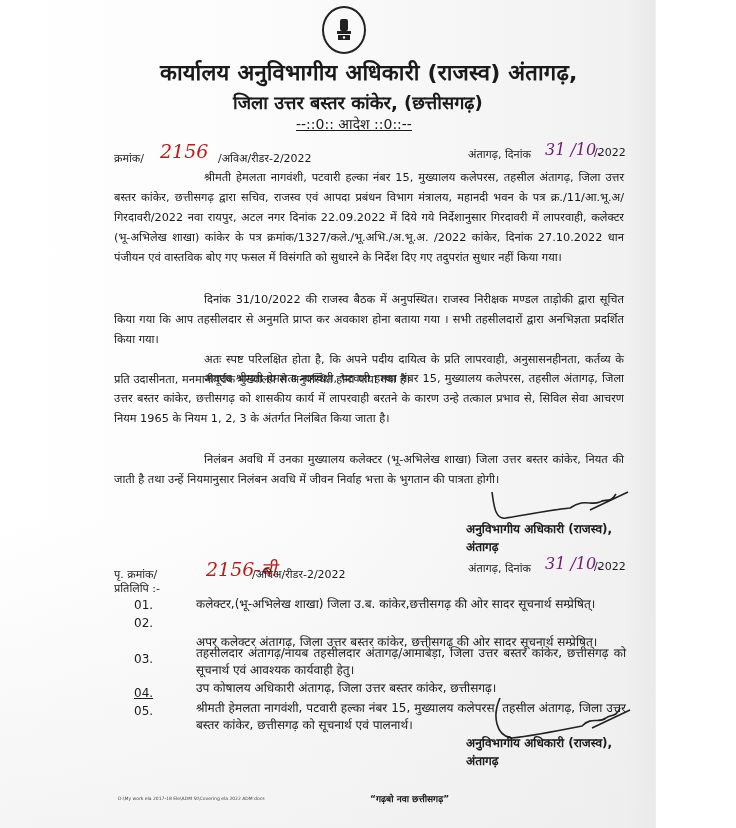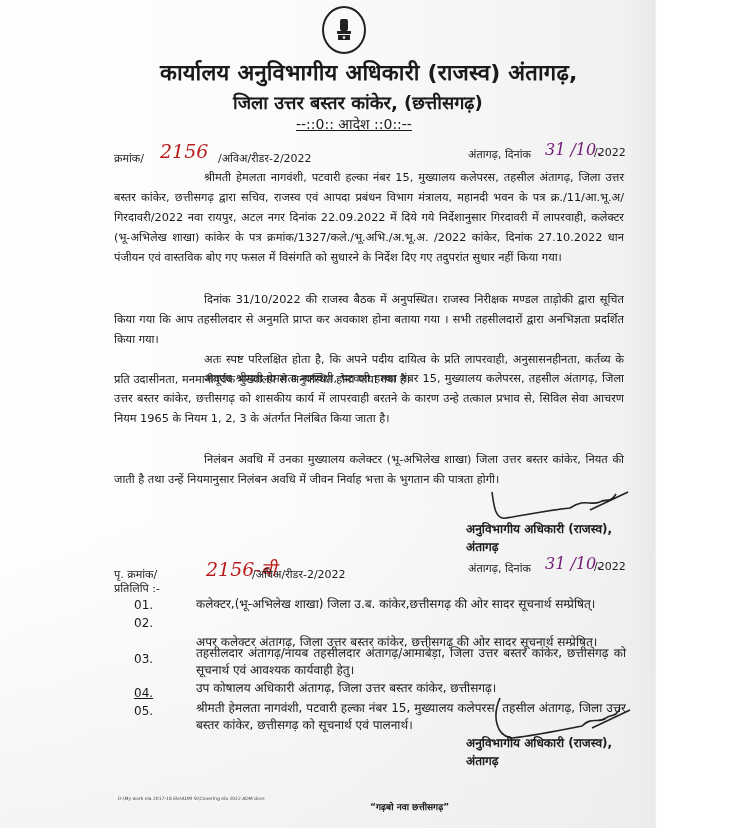--- a/index.html
+++ b/index.html
@@ -30,21 +30,21 @@
     .small { font-size: 11px; }
     .hand { font-family: "DejaVu Serif", serif; font-style: italic; font-size: 19px; color: #b91c1c; }
     .hand-small { font-family: "DejaVu Serif", serif; font-style: italic; font-size: 16px; color: #701a75; }
     .para { position: absolute; left: 114px; width: 510px; font-size: 11.3px; line-height: 20px; text-align: justify; }
     .indent { text-indent: 90px; }
     .list-num { position: absolute; left: 118px; font-size: 12px; margin-left: 16px; }
     .list-txt { position: absolute; left: 196px; width: 430px; font-size: 12px; line-height: 17px; text-align: justify; }
     .sig-block { position: absolute; text-align: left; font-size: 12px; font-weight: bold; line-height: 18px; }
     .signature { position: absolute; }
     .footer-tiny { left: 118px; top: 796px; font-size: 4.5px; color: #444; }
-    .footer-slogan { left: 370px; top: 792px; font-size: 9px; font-weight: bold; margin-top: 8px; }
+    .footer-slogan { left: 370px; top: 792px; font-size: 9px; font-weight: bold; }
   </style>
 </head>
 <body>
 
 <div class="paper"></div>
 <div class="paper-lower"></div>
 
 <div class="emblem">
   <svg viewBox="0 0 26 30">
     <rect x="9" y="4" width="8" height="12" rx="2" fill="#222"></rect>

